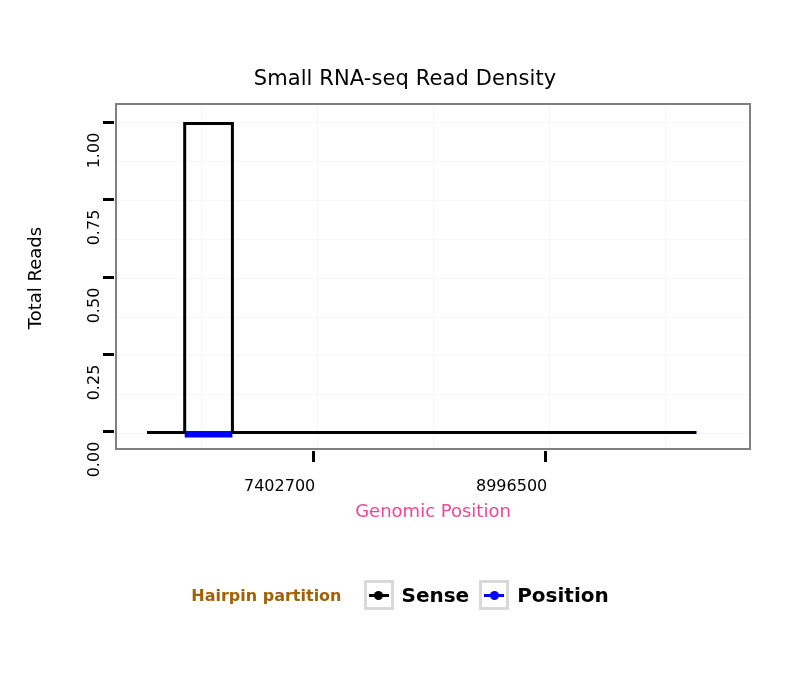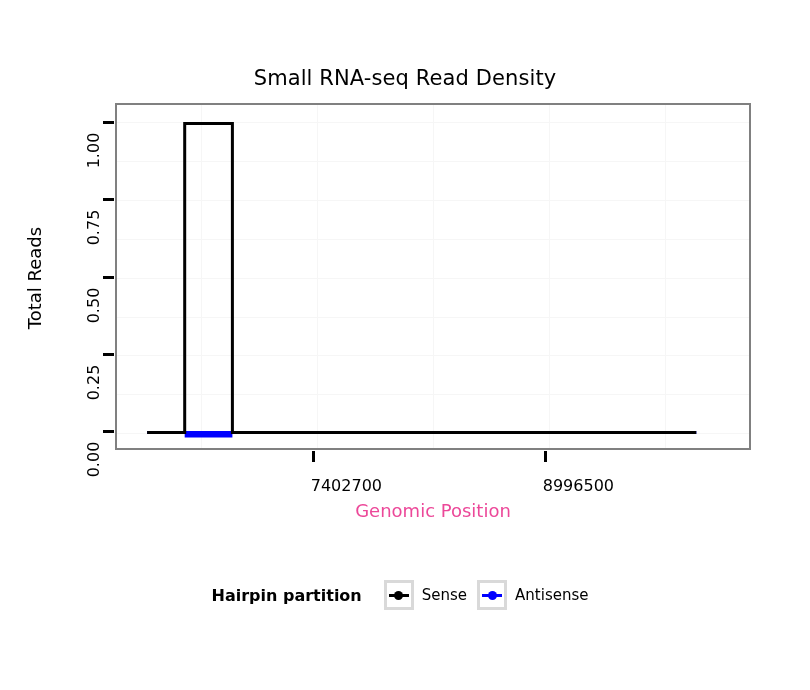--- a/index.html
+++ b/index.html
@@ -98,21 +98,21 @@
     white-space: nowrap;
     transform-origin: 100% 50%;
     transform: rotate(-90deg);
     text-align: center;
   }
   .ticklabel-x {
     position: absolute;
     font-size: 16px;
     color: #000000;
     white-space: nowrap;
-    text-align: right;
+    text-align: left;
   }
 
   #ylab {
     position: absolute;
     left: 24px;
     top: 188px;
     width: 180px;
     font-size: 18px;
     color: #000000;
     transform-origin: 0 0;
@@ -137,21 +137,21 @@
     top: 580px;
     width: 810px;
     display: flex;
     align-items: center;
     justify-content: center;
     gap: 0px;
   }
   #legend-title {
     font-size: 16px;
     font-weight: bold;
-    color: #000000;
+    color: #a16207;
     margin-right: 22px;
     white-space: nowrap;
   }
   .legend-entry {
     display: flex;
     align-items: center;
     margin-right: 10px;
   }
   .legend-key {
     width: 30px;
@@ -174,23 +174,24 @@
     position: absolute;
     left: 50%;
     top: 50%;
     width: 9px;
     height: 9px;
     margin-left: -4.5px;
     margin-top: -4.5px;
     border-radius: 50%;
   }
   .legend-label {
-    font-size: 15px;
-    color: #000000;
-    white-space: nowrap;
+    font-size: 20px;
+    color: #000000;
+    white-space: nowrap;
+    font-weight: bold;
   }
 </style>
 </head>
 <body>
 
 <div id="figure">
 
   <div id="chart-title">Small RNA-seq Read Density</div>
 
   <div id="ylab">Total Reads</div>
@@ -255,17 +256,17 @@
         <div class="kpoint" style="background:#000000;"></div>
       </div>
       <div class="legend-label">Sense</div>
     </div>
 
     <div class="legend-entry">
       <div class="legend-key">
         <div class="kline" style="background:#0000ff;"></div>
         <div class="kpoint" style="background:#0000ff;"></div>
       </div>
-      <div class="legend-label">Antisense</div>
+      <div class="legend-label">Position</div>
     </div>
   </div>
 
 </div>
 
 </body></html>

